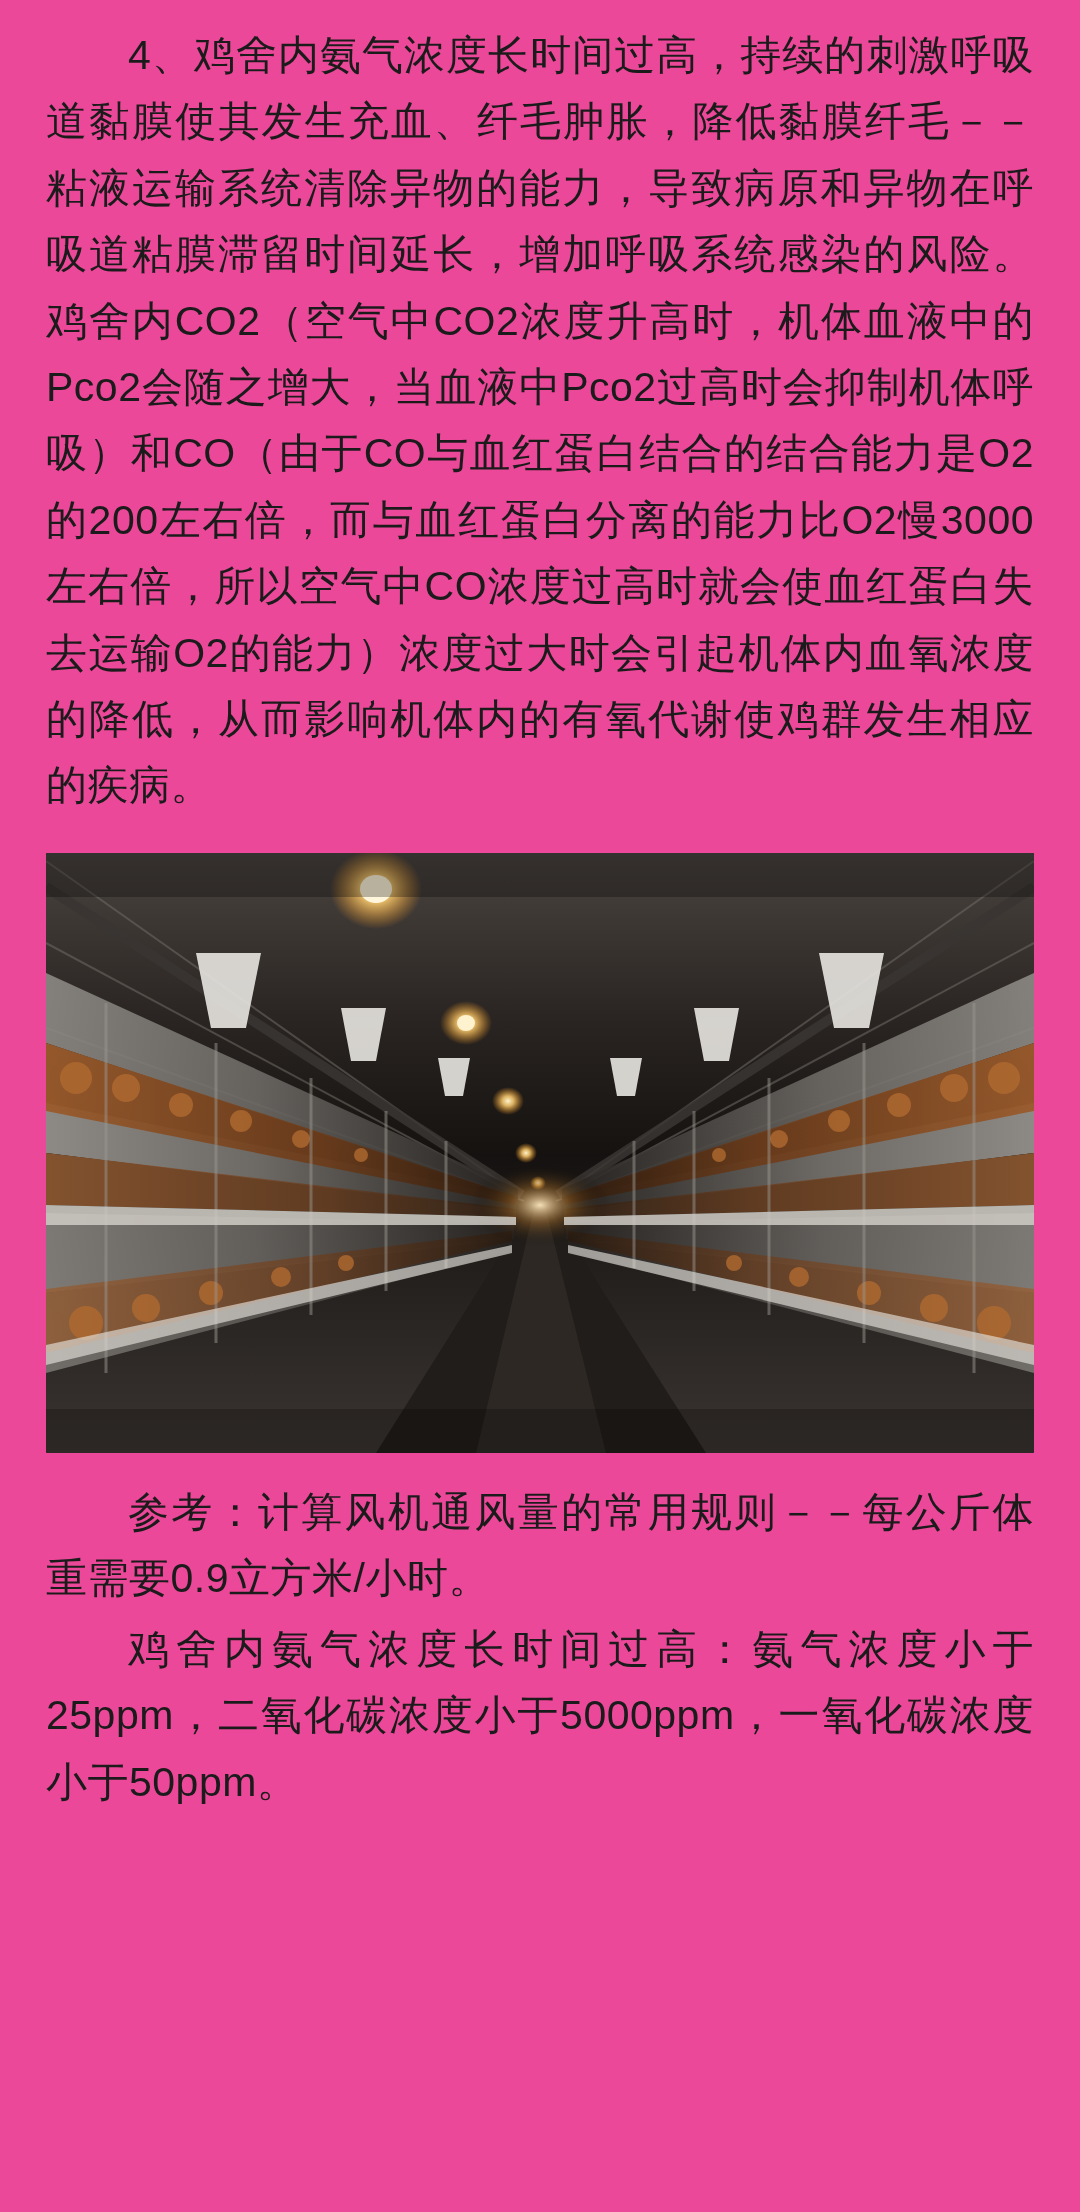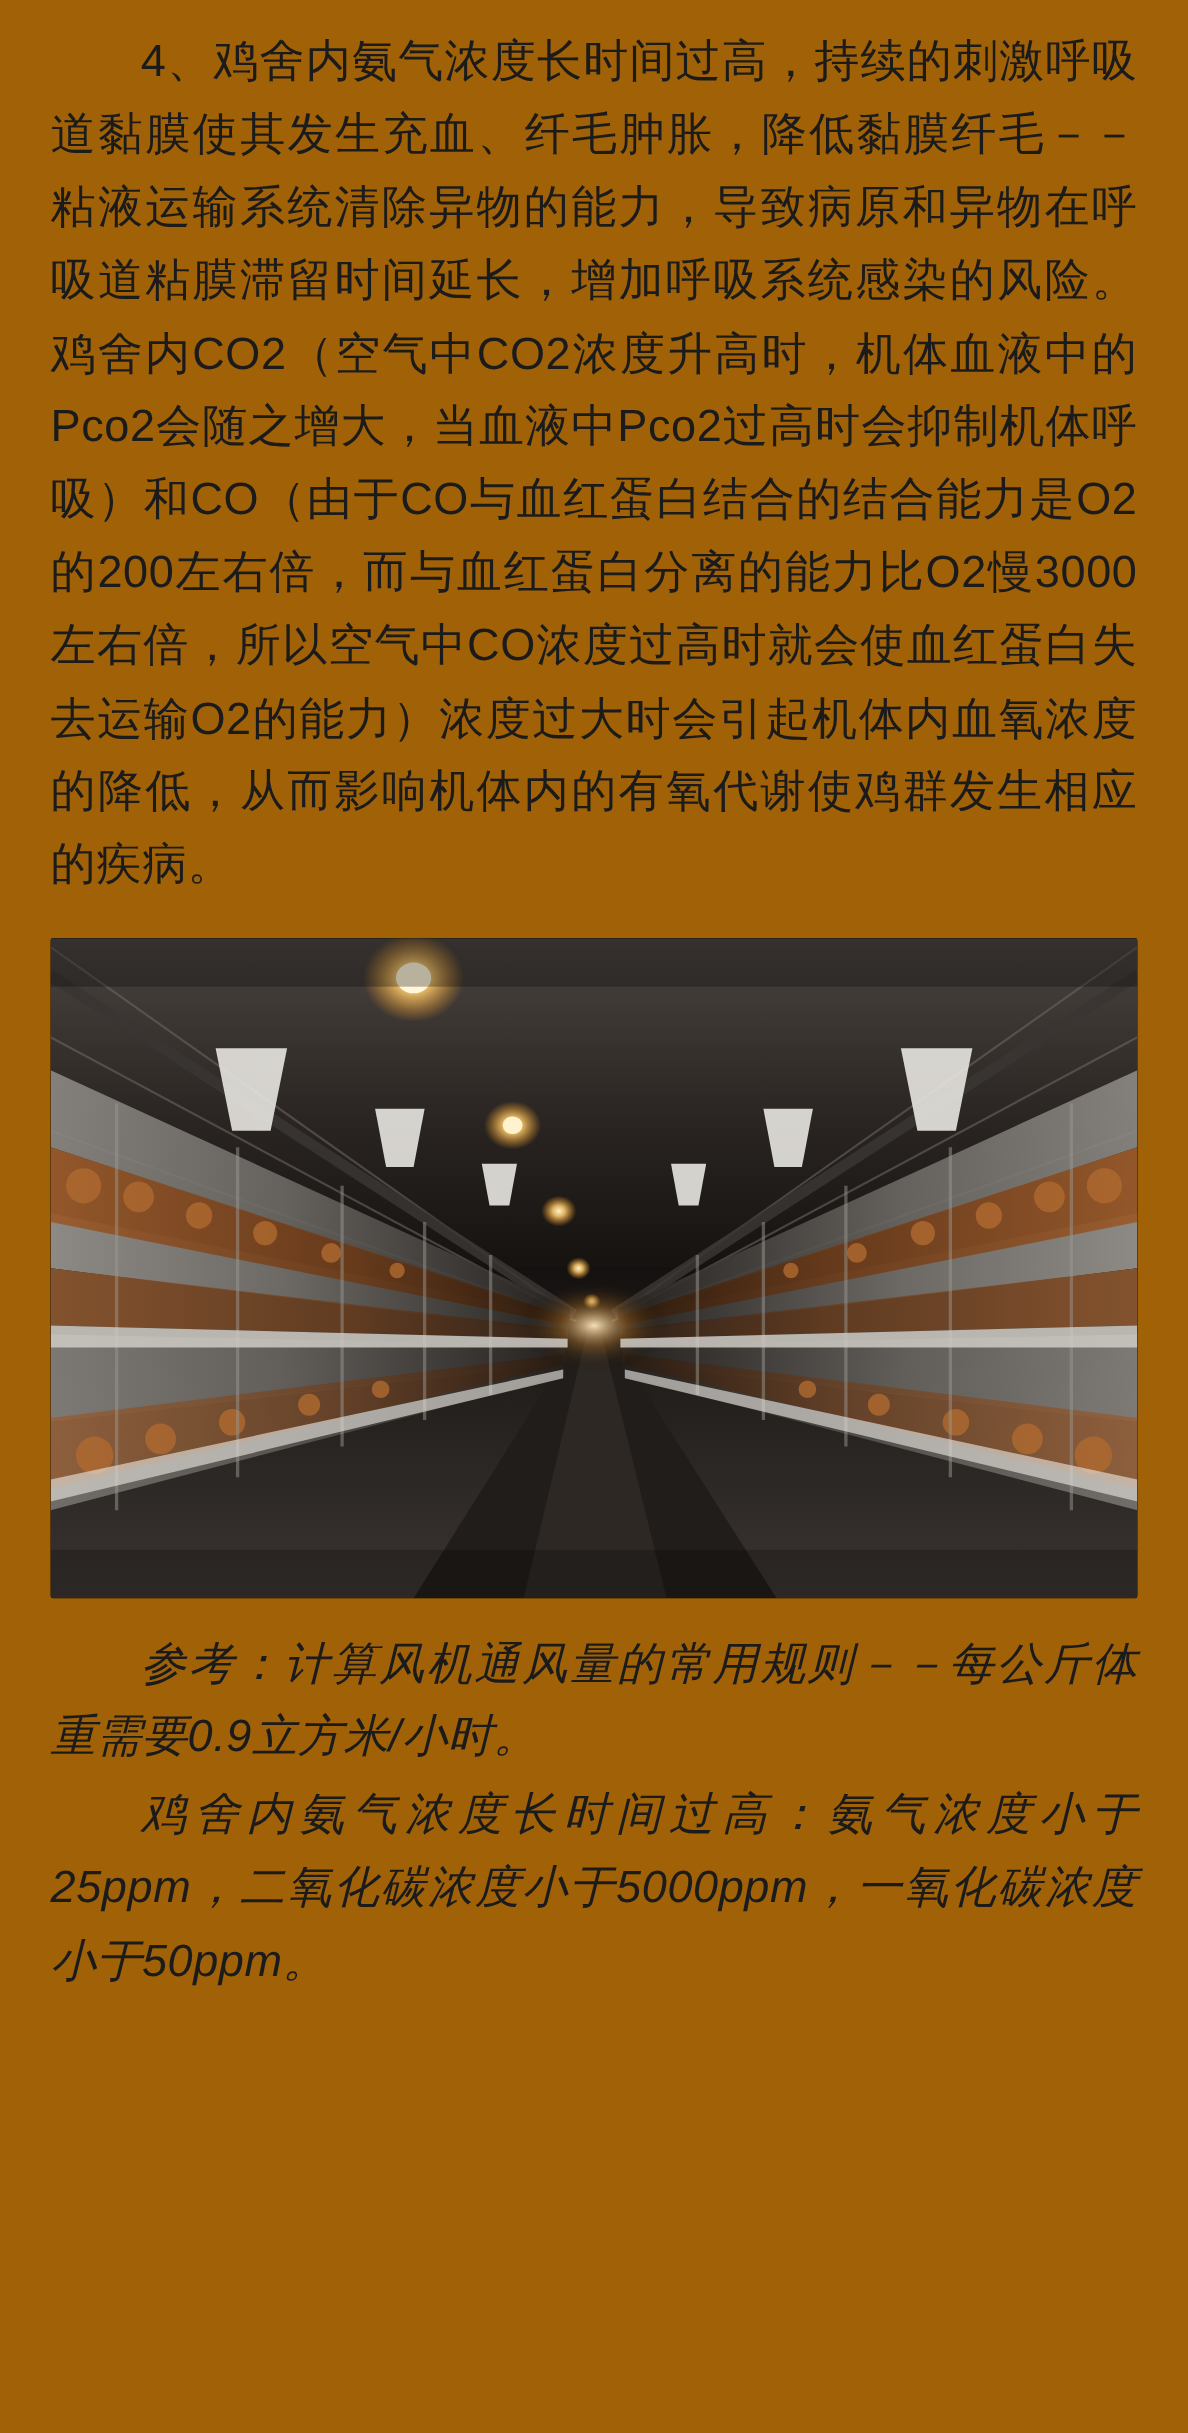--- a/index.html
+++ b/index.html
@@ -12,21 +12,21 @@
     min-height: 2212px;
     font-family: "Liberation Sans", "DejaVu Sans", sans-serif;
     color: #1a1a1a;
     -webkit-font-smoothing: antialiased;
   }
   .page {
     width: 1080px;
     min-height: 2212px;
     box-sizing: border-box;
     padding: 22px 46px 30px 46px;
-    background: #a16207;
+    background: #ec4899;
   }
   .para {
     font-size: 41px;
     line-height: 1.62;
     letter-spacing: 0.5px;
     text-align: justify;
     text-justify: inter-ideograph;
     text-indent: 2em;
     margin: 0 0 6px 0;
     color: #1b1b1b;
@@ -48,21 +48,20 @@
   }
   .tail-para {
     font-size: 41px;
     line-height: 1.62;
     letter-spacing: 0.5px;
     text-align: justify;
     text-justify: inter-ideograph;
     text-indent: 2em;
     margin: 0 0 4px 0;
     color: #1b1b1b;
-    font-style: italic;
   }
   .spacer-bottom {
     height: 40px;
   }
 </style>
 </head>
 <body>
 
 <div class="page">
 

